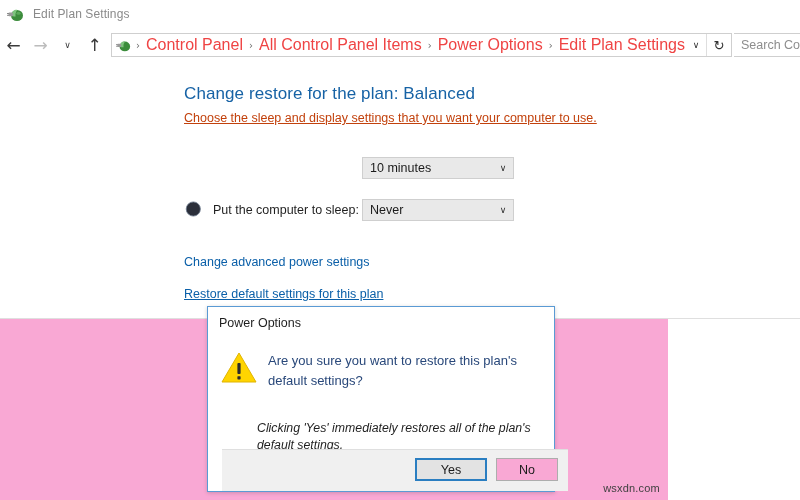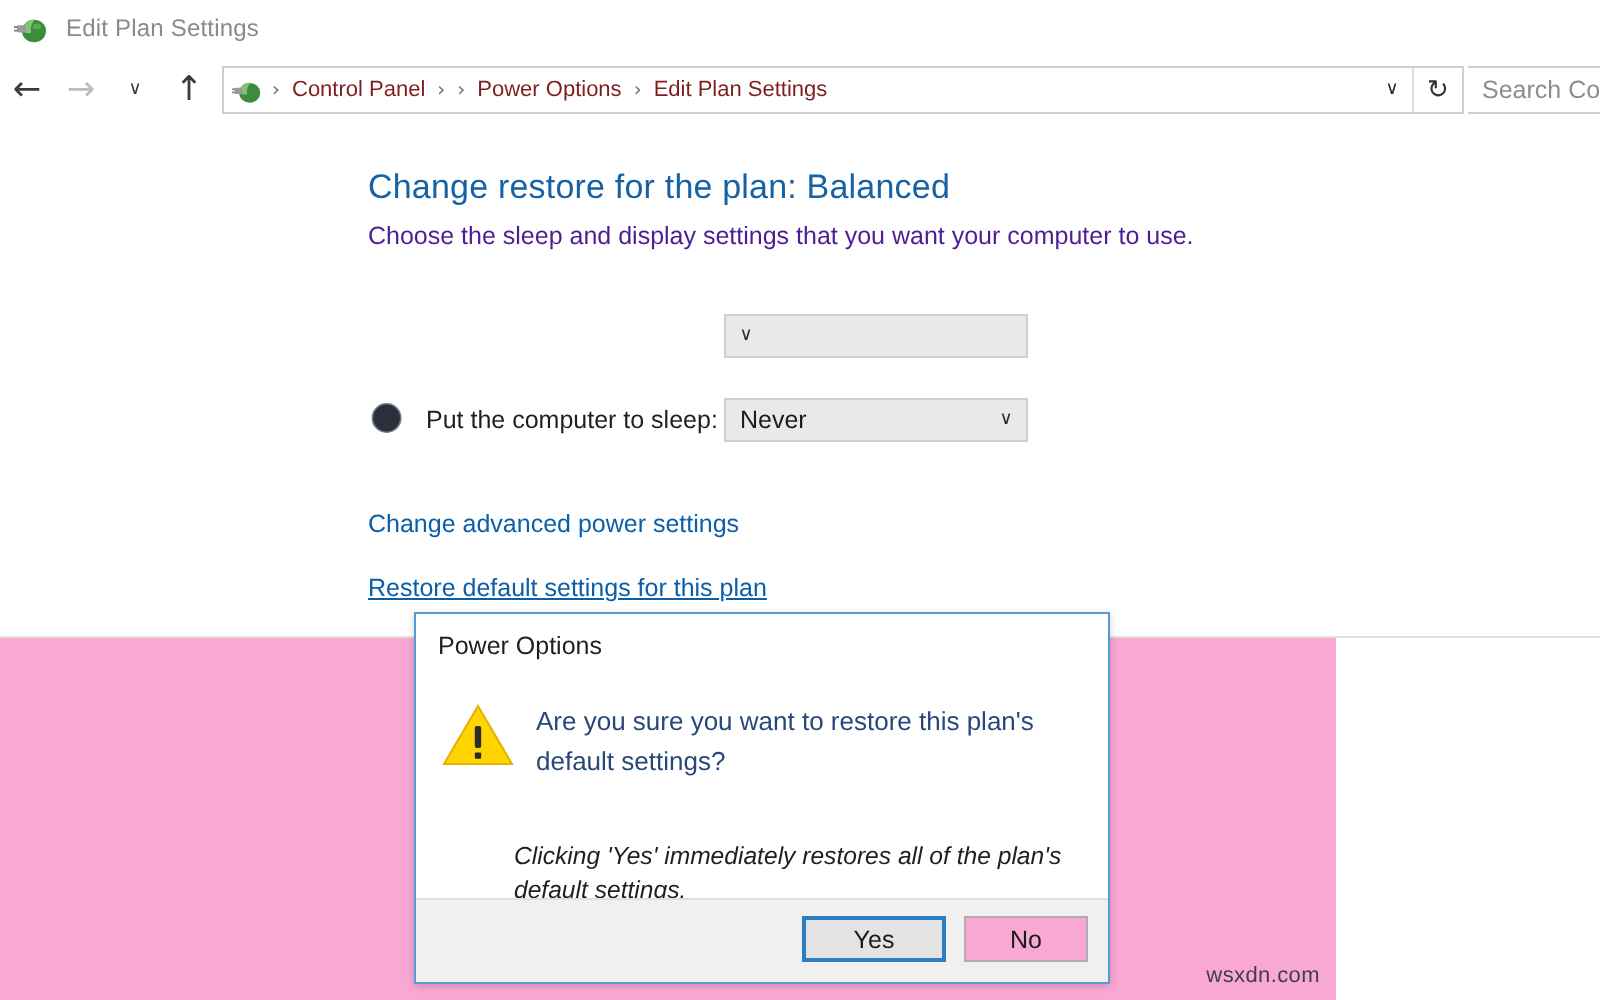--- a/index.html
+++ b/index.html
@@ -82,22 +82,22 @@
   }
   .crumbs {
     display: flex;
     align-items: center;
     flex: 1 1 auto;
     overflow: hidden;
     padding-left: 4px;
     min-width: 0;
   }
   .crumb {
-    font-size: 11px;
-    color: #7f1d1d;
+    font-size: 16px;
+    color: #ef4444;
     white-space: nowrap;
     padding: 0 3px;
   }
   .crumb-sep {
     color: #6d6d6d;
     font-size: 10px;
     padding: 0 3px;
     font-family: "DejaVu Sans", sans-serif;
   }
   .addr-chev {
@@ -147,21 +147,22 @@
     position: absolute;
     left: 184px; top: 22px;
     font-size: 17px;
     color: #1662a5;
     letter-spacing: .1px;
   }
   .page-sub {
     position: absolute;
     left: 184px; top: 49px;
     font-size: 12.5px;
-    color: #4c1d95;
+    color: #c2410c;
+    text-decoration: underline;
   }
 
   .setting-row {
     position: absolute;
     left: 184px;
     display: flex;
     align-items: center;
     height: 24px;
   }
   .setting-row.r1 { top: 94px; }
@@ -280,21 +281,21 @@
     position: absolute;
     left: 49px; top: 83px;
     width: 285px;
     font-size: 12.3px;
     color: #1f1f1f;
     line-height: 17px;
     font-style: italic;
   }
   .dlg-footer {
     position: absolute;
-    left: 0; bottom: 0;
+    left: 14px; bottom: 0;
     width: 346px;
     height: 41px;
     background: #f0f0f0;
     border-top: 1px solid #dfdfdf;
   }
   .dlg-btn {
     position: absolute;
     top: 8px;
     height: 23px;
     box-sizing: border-box;
@@ -356,40 +357,42 @@
           <ellipse cx="10" cy="9.5" rx="6" ry="5.6" fill="#3c8c3c"></ellipse>
           <path d="M4.6 9.5 C4.6 5.4 7.2 3.6 10.3 3.9 C8.6 6 8.2 8 8.6 10.4 C6.9 10.9 5.6 10.5 4.6 9.5 Z" fill="#7ec47e"></path>
           <rect x="1.5" y="6.6" width="4.4" height="3.6" rx="0.7" fill="#9a9a9a"></rect>
           <rect x="0" y="7.0" width="2" height="1.0" fill="#8a8a8a"></rect>
           <rect x="0" y="8.8" width="2" height="1.0" fill="#8a8a8a"></rect>
         </svg>
       </span>
       <span class="crumb-sep">›</span>
       <span class="crumb">Control Panel</span>
       <span class="crumb-sep">›</span>
+      <span class="crumb">All Control Panel Items</span>
       <span class="crumb-sep">›</span>
       <span class="crumb">Power Options</span>
       <span class="crumb-sep">›</span>
       <span class="crumb">Edit Plan Settings</span>
     </div>
     <span class="addr-chev">∨</span>
     <span class="addr-refresh">↻</span>
   </div>
 
   <div class="searchbox">
     <span class="search-ph">Search Cor</span>
   </div>
 </div>
 
 <div class="content">
 
   <div class="page-title">Change restore for the plan: Balanced</div>
   <div class="page-sub">Choose the sleep and display settings that you want your computer to use.</div>
 
   <div class="combo c1">
+    <span class="combo-val">10 minutes</span>
     <span class="combo-chev">∨</span>
   </div>
 
   <div class="setting-row r2">
     <span class="setting-icon">
       <svg viewBox="0 0 20 18" width="20" height="18">
         <circle cx="9.3" cy="9" r="7.1" fill="#2b2f3a"></circle>
         <path d="M9.3 1.9 a7.1 7.1 0 0 0 0 14.2 a7.1 7.1 0 0 1 0 -14.2 z" fill="#aebed2"></path>
         <circle cx="9.3" cy="9" r="7.1" fill="none" stroke="#6d7b8e" stroke-width=".8"></circle>
       </svg>

